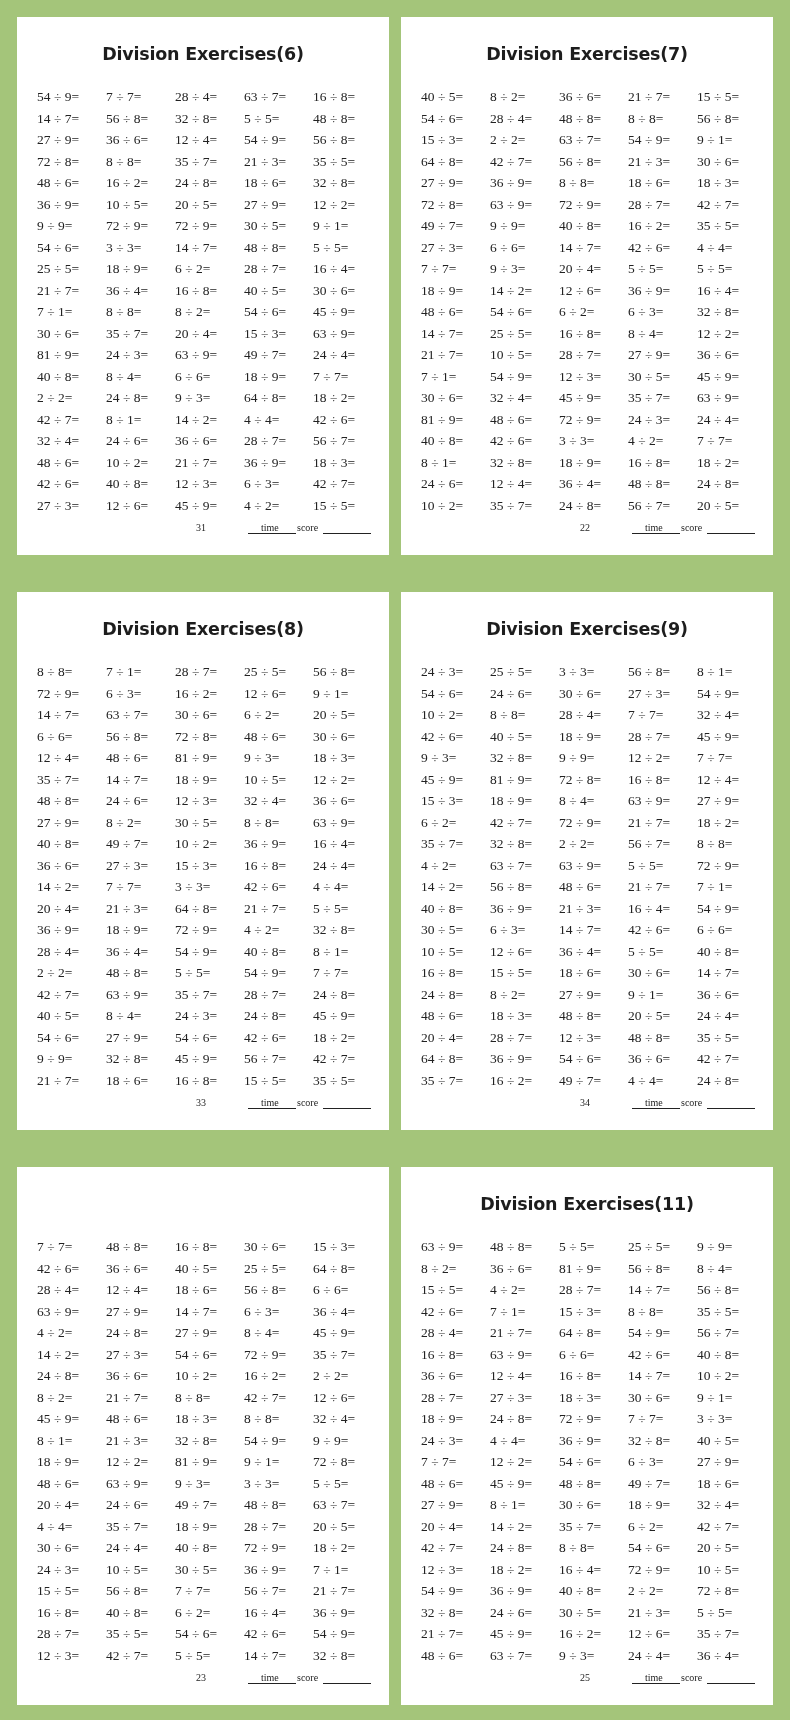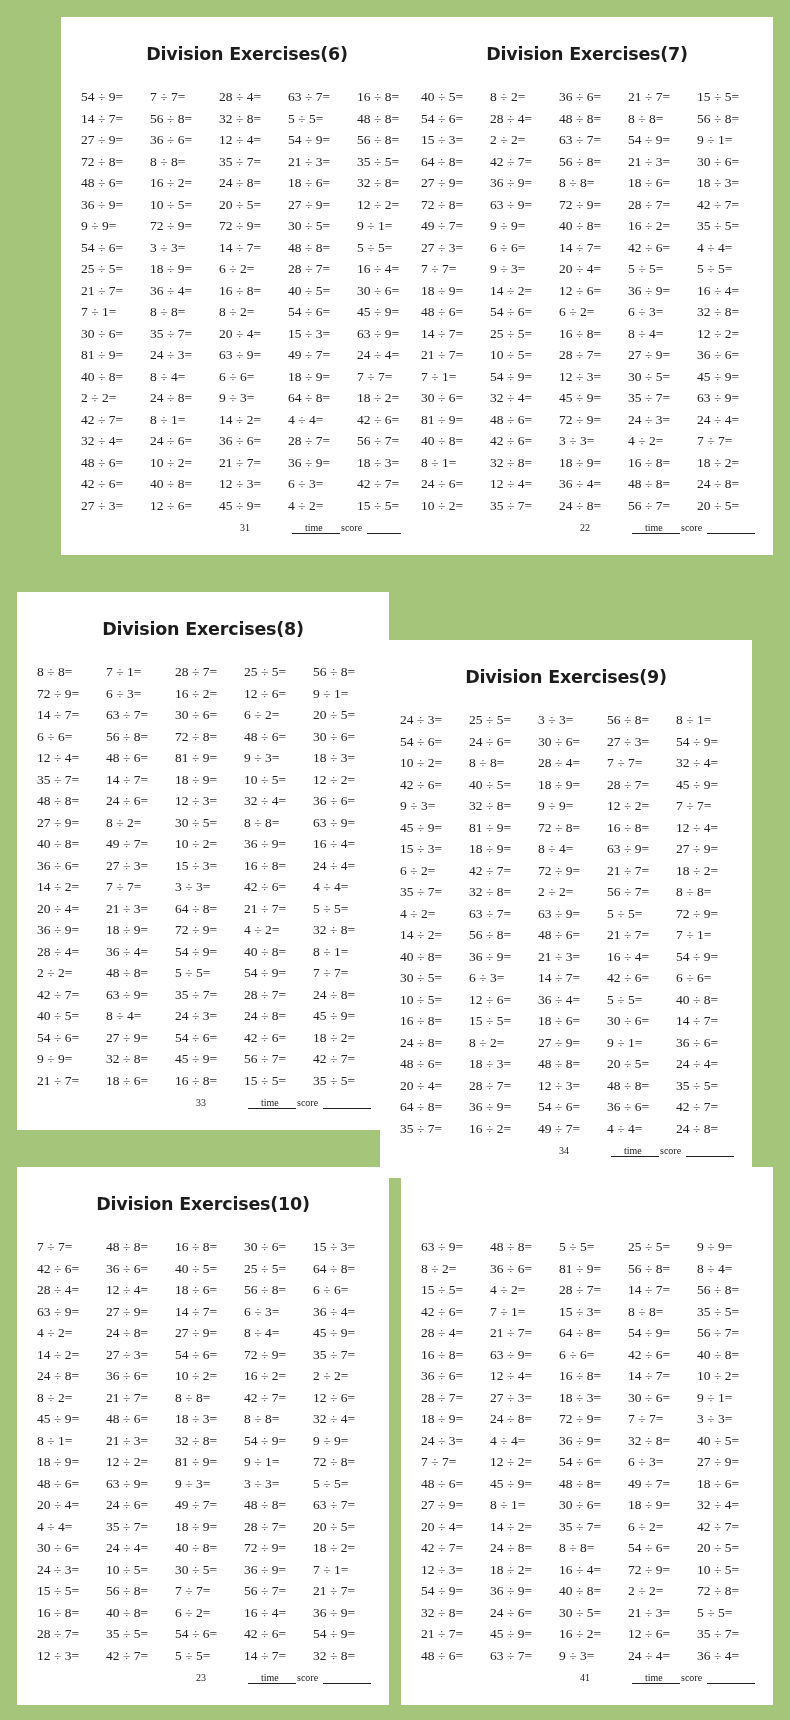--- a/index.html
+++ b/index.html
@@ -54,21 +54,21 @@
     height: 11px;
   }
   .footer .blank.time { left: 231px; width: 48px; }
   .footer .score-label { position: absolute; left: 280px; text-align: right; }
   .footer .blank.score { left: 306px; width: 48px; }
 </style>
 </head>
 <body>
 
 <div id="pages">
-    <div class="page" style="left: 17px; top: 17px; margin-left: 44px;">
+    <div class="page" style="left: 17px; top: 17px;">
       <div class="page-title">Division Exercises(6)</div>
       <div class="grid">
         <div class="cell">54 ÷ 9=</div>
         <div class="cell">7 ÷ 7=</div>
         <div class="cell">28 ÷ 4=</div>
         <div class="cell">63 ÷ 7=</div>
         <div class="cell">16 ÷ 8=</div>
         <div class="cell">14 ÷ 7=</div>
         <div class="cell">56 ÷ 8=</div>
         <div class="cell">32 ÷ 8=</div>
@@ -390,21 +390,21 @@
         <div class="cell">35 ÷ 5=</div>
       </div>
       <div class="footer">
         <span class="num">33</span>
         <span class="time-label">time</span>
         <span class="blank time"></span>
         <span class="score-label">score</span>
         <span class="blank score"></span>
       </div>
     </div>
-    <div class="page" style="left: 380px; top: 592px; margin-top: 48px;">
+    <div class="page" style="left: 401px; top: 592px;">
       <div class="page-title">Division Exercises(9)</div>
       <div class="grid">
         <div class="cell">24 ÷ 3=</div>
         <div class="cell">25 ÷ 5=</div>
         <div class="cell">3 ÷ 3=</div>
         <div class="cell">56 ÷ 8=</div>
         <div class="cell">8 ÷ 1=</div>
         <div class="cell">54 ÷ 6=</div>
         <div class="cell">24 ÷ 6=</div>
         <div class="cell">30 ÷ 6=</div>
@@ -503,21 +503,20 @@
       </div>
       <div class="footer">
         <span class="num">34</span>
         <span class="time-label">time</span>
         <span class="blank time"></span>
         <span class="score-label">score</span>
         <span class="blank score"></span>
       </div>
     </div>
     <div class="page" style="left: 17px; top: 1167px;">
-      <div class="page-title">Division Exercises(10)</div>
       <div class="grid">
         <div class="cell">7 ÷ 7=</div>
         <div class="cell">48 ÷ 8=</div>
         <div class="cell">16 ÷ 8=</div>
         <div class="cell">30 ÷ 6=</div>
         <div class="cell">15 ÷ 3=</div>
         <div class="cell">42 ÷ 6=</div>
         <div class="cell">36 ÷ 6=</div>
         <div class="cell">40 ÷ 5=</div>
         <div class="cell">25 ÷ 5=</div>
@@ -615,20 +614,21 @@
       </div>
       <div class="footer">
         <span class="num">23</span>
         <span class="time-label">time</span>
         <span class="blank time"></span>
         <span class="score-label">score</span>
         <span class="blank score"></span>
       </div>
     </div>
     <div class="page" style="left: 401px; top: 1167px;">
+      <div class="page-title">Division Exercises(11)</div>
       <div class="grid">
         <div class="cell">63 ÷ 9=</div>
         <div class="cell">48 ÷ 8=</div>
         <div class="cell">5 ÷ 5=</div>
         <div class="cell">25 ÷ 5=</div>
         <div class="cell">9 ÷ 9=</div>
         <div class="cell">8 ÷ 2=</div>
         <div class="cell">36 ÷ 6=</div>
         <div class="cell">81 ÷ 9=</div>
         <div class="cell">56 ÷ 8=</div>
@@ -718,20 +718,20 @@
         <div class="cell">16 ÷ 2=</div>
         <div class="cell">12 ÷ 6=</div>
         <div class="cell">35 ÷ 7=</div>
         <div class="cell">48 ÷ 6=</div>
         <div class="cell">63 ÷ 7=</div>
         <div class="cell">9 ÷ 3=</div>
         <div class="cell">24 ÷ 4=</div>
         <div class="cell">36 ÷ 4=</div>
       </div>
       <div class="footer">
-        <span class="num">41</span>
+        <span class="num">25</span>
         <span class="time-label">time</span>
         <span class="blank time"></span>
         <span class="score-label">score</span>
         <span class="blank score"></span>
       </div>
     </div>
   </div>
 
 </body></html>

